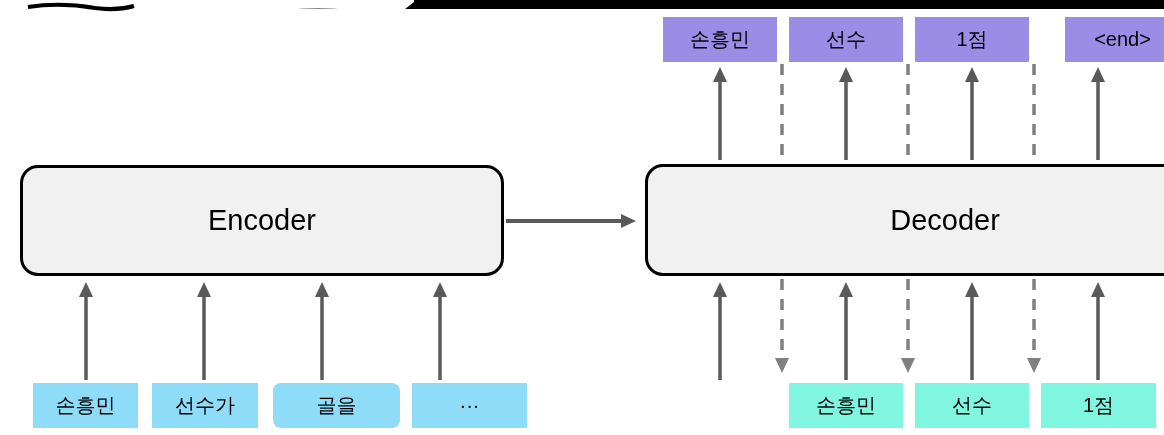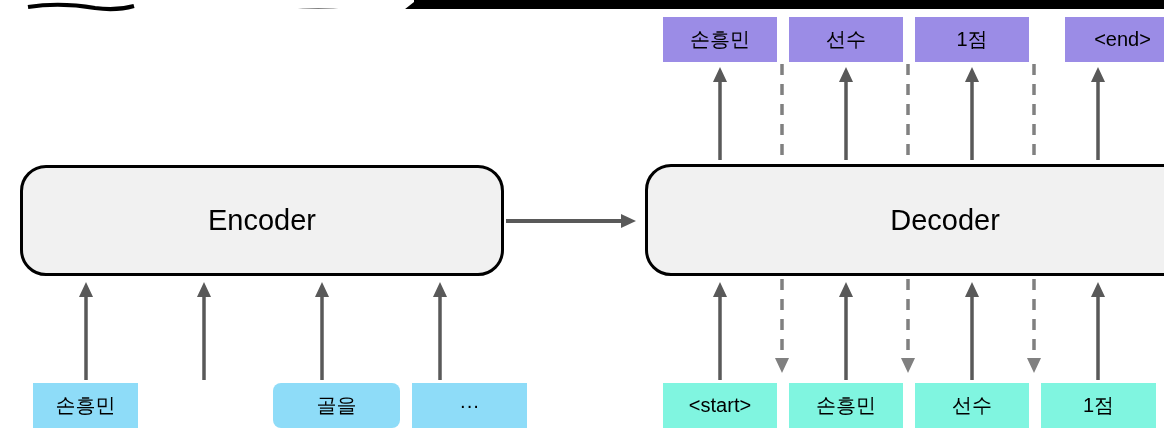--- a/index.html
+++ b/index.html
@@ -15,21 +15,21 @@
     position:absolute;
     height:45px;
     display:flex;align-items:center;justify-content:center;
     font-size:20px;color:#000;z-index:2;
     white-space:nowrap;
   }
   .block{
     position:absolute;
     background:#f1f1f1;
     border:3px solid #000;
-    border-radius:26px;
+    border-radius:18px;
     display:flex;align-items:center;justify-content:center;
     font-size:29px;color:#000;z-index:2;
     box-sizing:border-box;
   }
   .enc{left:20px;top:165px;width:484px;height:111px;}
   .dec{left:645px;top:164px;width:600px;height:112px;}
 
   
   .out0{left:663px;top:17px;width:114px;}
   .out1{left:789px;top:17px;width:114px;}
@@ -106,21 +106,21 @@
 
   <div class="block enc">Encoder</div>
   <div class="block dec">Decoder</div>
 
   <div class="token out0" style="background: rgb(155, 140, 230);">손흥민</div>
   <div class="token out1" style="background: rgb(155, 140, 230);">선수</div>
   <div class="token out2" style="background: rgb(155, 140, 230);">1점</div>
   <div class="token out3" style="background: rgb(155, 140, 230); margin-left: 24px;">&lt;end&gt;</div>
 
   <div class="token in0" style="background: rgb(142, 220, 248);">손흥민</div>
+  <div class="token in1" style="background: rgb(142, 220, 248);">선수가</div>
   <div class="token in2" style="background: rgb(142, 220, 248); border-radius: 8px;">골을</div>
   <div class="token in3" style="background: rgb(142, 220, 248);">···</div>
 
-  <div class="token din0" style="background: rgb(128, 245, 224);">&lt;start&gt;</div>
   <div class="token din1" style="background: rgb(128, 245, 224);">손흥민</div>
   <div class="token din2" style="background: rgb(128, 245, 224);">선수</div>
   <div class="token din3" style="background: rgb(128, 245, 224);">1점</div>
 
 </div>
 
 </body></html>

